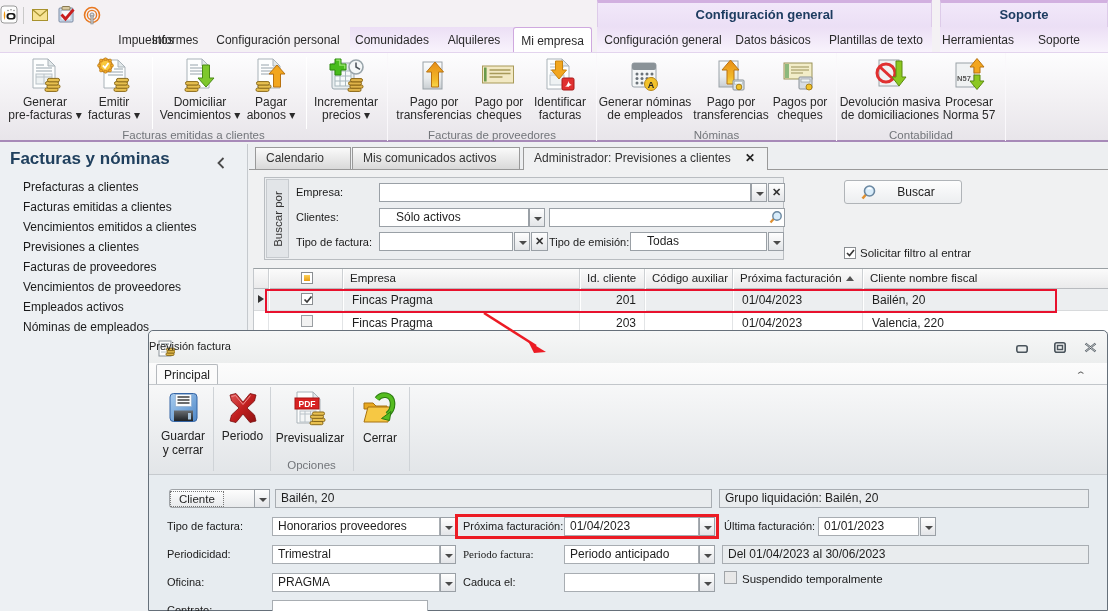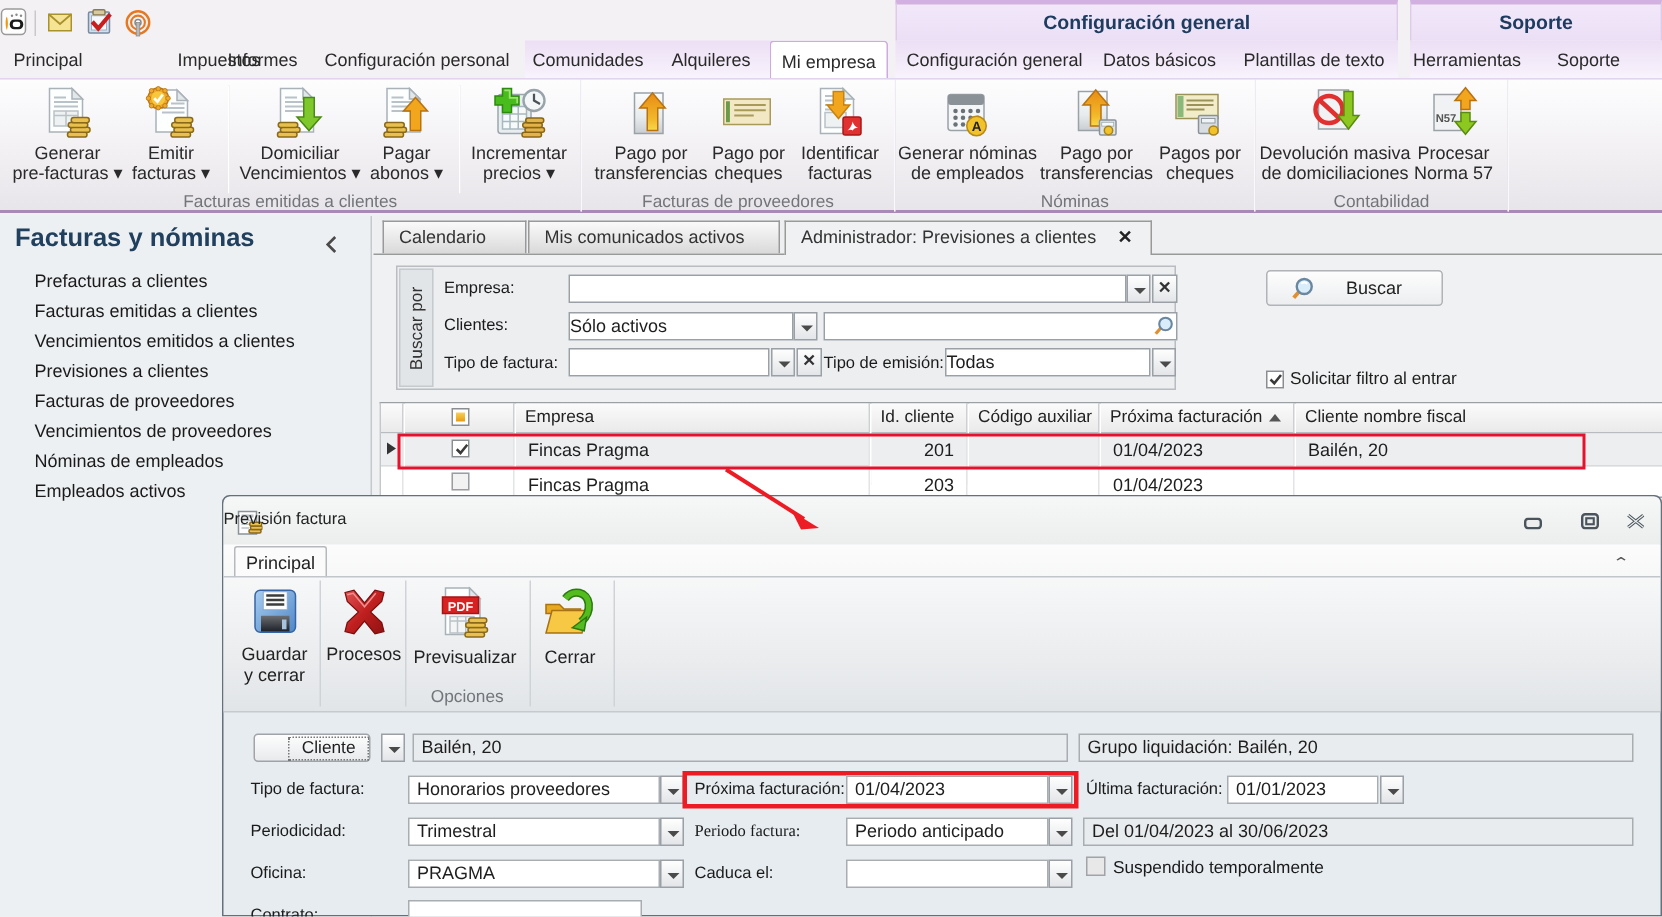--- a/index.html
+++ b/index.html
@@ -34,21 +34,21 @@
 #main { position:absolute; left:249px; top:144px; width:859px; height:467px; background:#edeff1; }
 
 
 .dtab { position:absolute; top:3px; height:22px; line-height:21px; padding:0 10px; font-size:12px; color:#333; background:linear-gradient(#fafafa,#d9d9d9); border:1px solid #999; border-bottom:none; }
 .dtab.active { background:#f0f1f2; border:1px solid #999; border-bottom:none; z-index:3; height:23px; }
 
 
 #fpanel { position:absolute; left:15px; top:33px; width:520px; height:83px; background:#eceef0; border:1px solid #b9bdc1; }
 #buscarpor { position:absolute; left:1px; top:1px; width:23px; height:79px; background:#e2e5e8; border:1px solid #c6cace; }
 #buscarpor span { position:absolute; left:-24px; top:33px; width:70px; transform:rotate(-90deg); transform-origin:center; font-size:11.5px; color:#333; text-align:center; }
-.field { position:absolute; background:#fff; border:1px solid #9aa0a6; height:19px; font-size:12px; line-height:17px; padding-left:0; }
+.field { position:absolute; background:#fff; border:1px solid #9aa0a6; height:19px; font-size:12px; line-height:17px; padding-left:16px; }
 .combo-btn { position:absolute; width:16px; height:19px; background:linear-gradient(#fefefe,#e3e5e8); border:1px solid #9aa0a6; }
 .combo-btn:after { content:""; position:absolute; left:4px; top:8px; border:4px solid transparent; border-top:4px solid #4a4a4a; border-bottom:none; }
 .x-btn { position:absolute; width:17px; height:19px; background:linear-gradient(#fefefe,#e3e5e8); border:1px solid #9aa0a6; color:#333; font-weight:bold; text-align:center; line-height:17px; font-size:11px; }
 .flabel { position:absolute; font-size:11px; color:#1a1a1a; }
 
 
 #grid { position:absolute; left:4px; top:124px; width:855px; height:64px; background:#fff; border-top:1px solid #9aa0a4; border-bottom:1px solid #9aa0a4; border-left:1px solid #c4c8cc; }
 .gh { position:absolute; top:0; height:20px; overflow:hidden; background:linear-gradient(#fbfbfb,#eaeaeb); border-right:1px solid #cdd0d3; border-bottom:1px solid #b8bbbf; font-size:11.5px; color:#222; line-height:19px; padding-left:6px; }
 .gc { position:absolute; height:23px; border-right:1px solid #e2e4e6; border-bottom:1px solid #d8dadc; font-size:12px; line-height:22px; padding-left:8px; background:#fff; }
 
@@ -359,22 +359,22 @@
   <h1>Facturas y nóminas</h1>
   <svg style="position:absolute;right:22px;top:13px;" width="8" height="12" viewBox="0 0 8 12">
       <path d="M6.5 1 L1.5 6 L6.5 11" fill="none" stroke="#4a4a4a" stroke-width="1.8"></path>
     </svg>
   <div class="it" style="margin-top:8px;">Prefacturas a clientes</div>
   <div class="it">Facturas emitidas a clientes</div>
   <div class="it">Vencimientos emitidos a clientes</div>
   <div class="it">Previsiones a clientes</div>
   <div class="it">Facturas de proveedores</div>
   <div class="it">Vencimientos de proveedores</div>
+  <div class="it">Empleados activos</div>
   <div class="it">Nóminas de empleados</div>
-  <div class="it">Empleados activos</div>
 </div>
 <div id="main">
 
   <div class="dtab" style="left:6px;width:96px;">Calendario</div>
   <div class="dtab" style="left:103px;width:168px;">Mis comunicados activos</div>
   <div class="dtab active" style="left:274px;width:245px;">Administrador: Previsiones a clientes<span style="position:absolute;right:12px;top:0;font-weight:bold;color:#222;">✕</span></div>
   <div style="position:absolute;left:0;top:25px;width:859px;height:442px;background:#f0f1f2;border-top:1px solid #999;"></div>
 
   <div id="fpanel">
     <div id="buscarpor">
@@ -447,20 +447,21 @@
     <div class="gc" style="left:610px;top:20px;width:245px;height:22px;background:#eceef0;border-right:none;">Bailén, 20</div>
 
     <div class="gc" style="left:0;top:43px;width:15px;height:21px;padding:0;"></div>
     <div class="gc" style="left:16px;top:43px;width:73px;height:21px;padding:0;">
         <div style="position:absolute;left:31px;top:3px;width:12px;height:12px;background:#f2f2f2;border:1px solid #9a9ea2;"></div>
       </div>
     <div class="gc" style="left:90px;top:43px;width:236px;height:21px;">Fincas Pragma</div>
     <div class="gc" style="left:327px;top:43px;width:64px;height:21px;text-align:right;padding-right:8px;padding-left:0;">203</div>
     <div class="gc" style="left:392px;top:43px;width:87px;height:21px;"></div>
     <div class="gc" style="left:480px;top:43px;width:129px;height:21px;">01/04/2023</div>
+    <div class="gc" style="left:610px;top:43px;width:245px;height:21px;border-right:none;">Valencia, 220</div>
   </div>
 </div>
 
 <div class="redbox" style="left:265px;top:289px;width:792px;height:24px;border-width:2.5px;"></div>
 <svg class="abs" style="left:470px;top:311px;z-index:70;" width="90" height="50" viewBox="0 0 90 50">
   <path d="M14 2 L66 35" stroke="#ec1b24" stroke-width="2.6" fill="none"></path>
   <path d="M76 41 L58 30 L64 42 Z" fill="#ec1b24"></path>
 </svg>
 
 <div id="dlg">
@@ -525,21 +526,21 @@
         <defs>
             <linearGradient id="xr" x1="0" y1="0" x2="1" y2="1">
               <stop offset="0" stop-color="#e05555"></stop>
               <stop offset="0.5" stop-color="#c01f1f"></stop>
               <stop offset="1" stop-color="#901212"></stop>
             </linearGradient>
           </defs>
         <path d="M4 4 L10 2.5 L17 11 L24 2.5 L30 4 L28.5 10 L21 17 L28.5 24 L30 30 L24 31.5 L17 23 L10 31.5 L4 30 L5.5 24 L13 17 L5.5 10 Z" fill="url(#xr)" stroke="#7a0e0e" stroke-width="0.8"></path>
         <path d="M5.5 5.5 L9.5 4.5 L17 13.5 L24.5 4.5" fill="none" stroke="#ef9090" stroke-width="1"></path>
       </svg>
-      <div>Procesos</div>
+      <div>Periodo</div>
     </div>
     <div class="dbtn" style="left:124px;width:74px;">
       <svg width="34" height="36" viewBox="0 0 34 36">
         <path d="M4 1 h16 l7 7 v24 h-23 z" fill="#fdfefe" stroke="#a9b2b8"></path>
         <path d="M20 1 l7 7 h-7 z" fill="#e2e8ea" stroke="#a9b2b8"></path>
         <rect x="2" y="7" width="24" height="11" fill="#d82222" stroke="#a81414"></rect>
         <text x="14" y="16" text-anchor="middle" font-size="8.5" font-weight="bold" fill="#fff">PDF</text>
         <rect x="7" y="20" width="16" height="11" fill="#f4f6f6" stroke="#b9c2c8"></rect>
         <path d="M7 23 h16 M12 20 v11 M17.5 20 v11" stroke="#b9c2c8"></path>
         <g stroke="#8a6a1a" fill="#e8c050">
@@ -558,21 +559,21 @@
         <path d="M15 8 C20 1.5, 29.5 3.5, 30.5 11.5 C31 17, 28.5 21, 25.5 23.5" fill="none" stroke="#2a7a10" stroke-width="5.6"></path>
         <path d="M15 8 C20 1.5, 29.5 3.5, 30.5 11.5 C31 17, 28.5 21, 25.5 23.5" fill="none" stroke="#55bc20" stroke-width="3.6"></path>
         <path d="M19.5 27.5 L29 20.5 L27.5 29.5 Z" fill="#55bc20" stroke="#2a7a10" stroke-width="1"></path>
       </svg>
       <div>Cerrar</div>
     </div>
     <div style="position:absolute;left:121px;top:96px;width:83px;text-align:center;color:#72757a;font-size:11.5px;">Opciones</div>
   </div>
   <div id="dform">
 
-    <div style="position:absolute;left:20px;top:14px;width:78px;height:19px;background:linear-gradient(#fdfdfd,#e8eaec);border:1px solid #a0a4a8;border-radius:3px;text-align:right;line-height:18px;font-size:11.5px;"><span style="display:inline-block;border:1px dotted #777;padding:0 8px;line-height:14px;margin-top:1px;">Cliente</span></div>
+    <div style="position:absolute;left:20px;top:14px;width:100px;height:19px;background:linear-gradient(#fdfdfd,#e8eaec);border:1px solid #a0a4a8;border-radius:3px;text-align:left;line-height:18px;font-size:11.5px;"><span style="display:inline-block;border:1px dotted #777;padding:0 8px;line-height:14px;margin-top:1px;">Cliente</span></div>
     <div class="combo-btn" style="left:105px;top:14px;height:19px;"></div>
     <div class="dfield dis" style="left:126px;top:14px;width:437px;">Bailén, 20</div>
     <div class="dfield dis" style="left:570px;top:14px;width:370px;">Grupo liquidación: Bailén, 20</div>
 
     <div class="dlabel" style="left:18px;top:42px;">Tipo de factura:</div>
     <div class="dfield" style="left:123px;top:42px;width:168px;">Honorarios proveedores</div>
     <div class="combo-btn" style="left:291px;top:42px;height:19px;"></div>
     <div style="position:absolute;left:306px;top:39px;width:264px;height:25px;border:3px solid #ec1b24;"></div>
     <div class="dlabel" style="left:314px;top:42px;">Próxima facturación:</div>
     <div class="dfield" style="left:415px;top:42px;width:135px;">01/04/2023</div>

